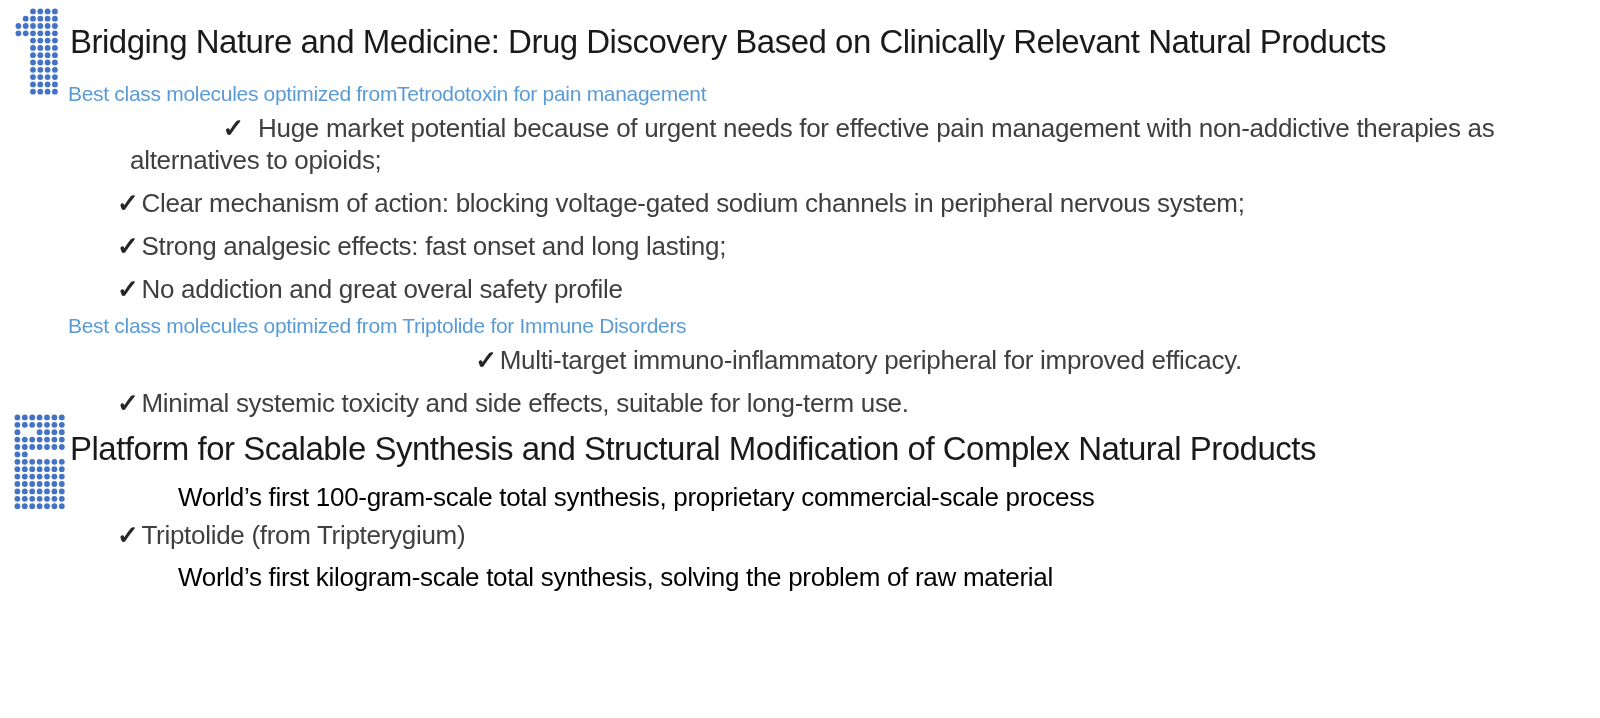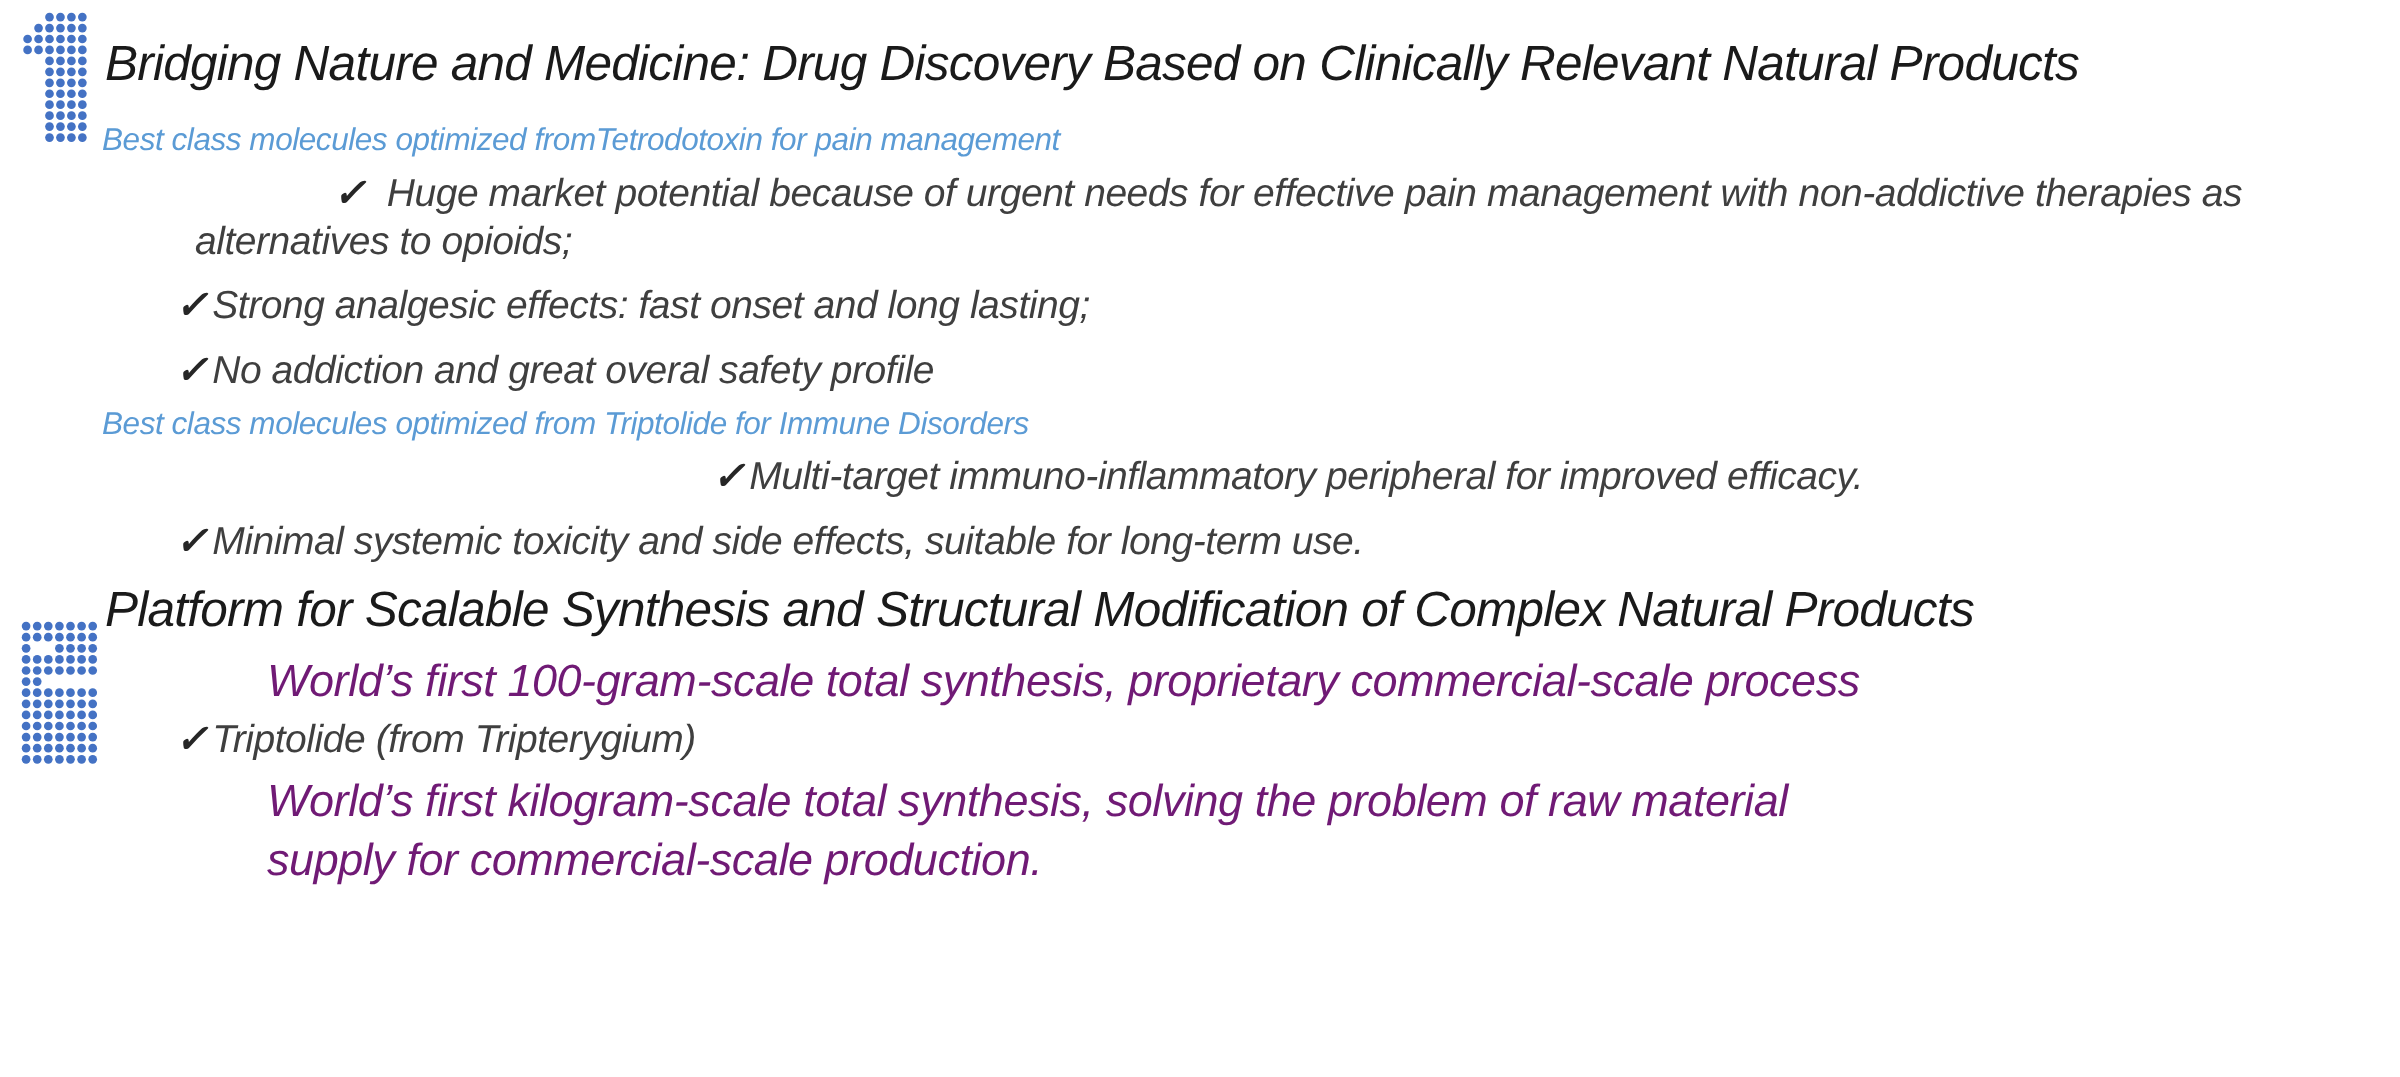--- a/index.html
+++ b/index.html
@@ -3,21 +3,20 @@
 <meta charset="utf-8">
 <style>
   html,body{margin:0;padding:0;background:#fff;}
   .slide{
     position:relative;
     width:1600px;height:591px;
     background:#ffffff;
     overflow:hidden;
     font-family:"Liberation Sans", sans-serif;
     color:#3f3f3f;
-    font-style:italic;
   }
   .content{position:absolute;top:0;left:0;right:0;}
   .num-svg{position:absolute;}
   .num-1{left:15px;top:8px;}
   .num-2{left:14px;top:414px;}
 
   .title{
     margin:20px 0 0 70px;
     font-size:33px;line-height:44px;
     letter-spacing:-0.5px;
@@ -49,23 +48,23 @@
   .check{
     display:inline-block;
     color:#262626;
     font-weight:bold;
     margin-right:3px;
   }
   .check.spaced{margin-right:14px;}
 
   .detail-line{
     margin:0 0 0 178px;
-    font-size:30px;line-height:39px;
+    font-size:26px;line-height:39px;
     letter-spacing:-0.3px;
-    color:#701a75;
+    color:#000000;
     white-space:nowrap;
   }
   .detail-line.para-start{margin-top:7px;}
 </style>
 </head>
 <body>
 
 <div class="slide">
 
   <svg class="num-svg num-1" width="46" height="90" viewBox="0 0 46 90">
@@ -210,20 +209,21 @@
       <circle cx="40.4" cy="92.20000000000002" r="2.9" fill="#4472C4"></circle>
       <circle cx="47.800000000000004" cy="92.20000000000002" r="2.9" fill="#4472C4"></circle>
     </svg>
 
   <div class="content">
     <div class="title">Bridging Nature and Medicine: Drug Discovery Based on Clinically Relevant Natural Products</div>
     <div>
         <div class="subheading">Best class molecules optimized fromTetrodotoxin for pain management</div>
         <div class="bullet-line first"><span class="check spaced">✓</span><span class="btxt">Huge market potential because of urgent needs for effective pain management with non-addictive therapies as</span></div>
         <div class="bullet-line wrap">alternatives to opioids;</div>
+        <div class="bullet-line first"><span class="check">✓</span><span class="btxt">Clear mechanism of action: blocking voltage-gated sodium channels in peripheral nervous system;</span></div>
         <div class="bullet-line first"><span class="check">✓</span><span class="btxt">Strong analgesic effects: fast onset and long lasting;</span></div>
         <div class="bullet-line first"><span class="check">✓</span><span class="btxt">No addiction and great overal safety profile</span></div>
         <div class="subheading">Best class molecules optimized from Triptolide for Immune Disorders</div>
         <div class="bullet-line first"><span class="check">✓</span><span class="btxt">Multi-target immuno-inflammatory peripheral for improved efficacy.</span></div>
         <div class="bullet-line first"><span class="check">✓</span><span class="btxt">Minimal systemic toxicity and side effects, suitable for long-term use.</span></div>
       </div>
 
     <div class="title second">Platform for Scalable Synthesis and Structural Modification of Complex Natural Products</div>
     <div>
         <div class="detail-line para-start">World’s first 100-gram-scale total synthesis, proprietary commercial-scale process</div>

